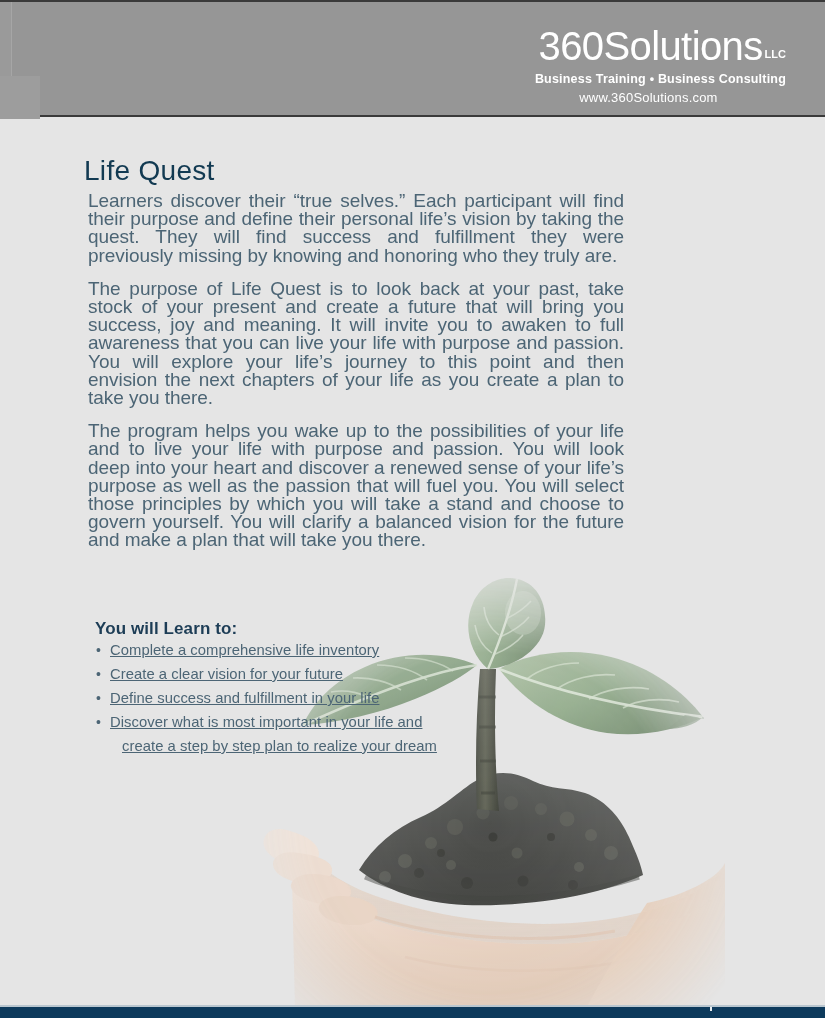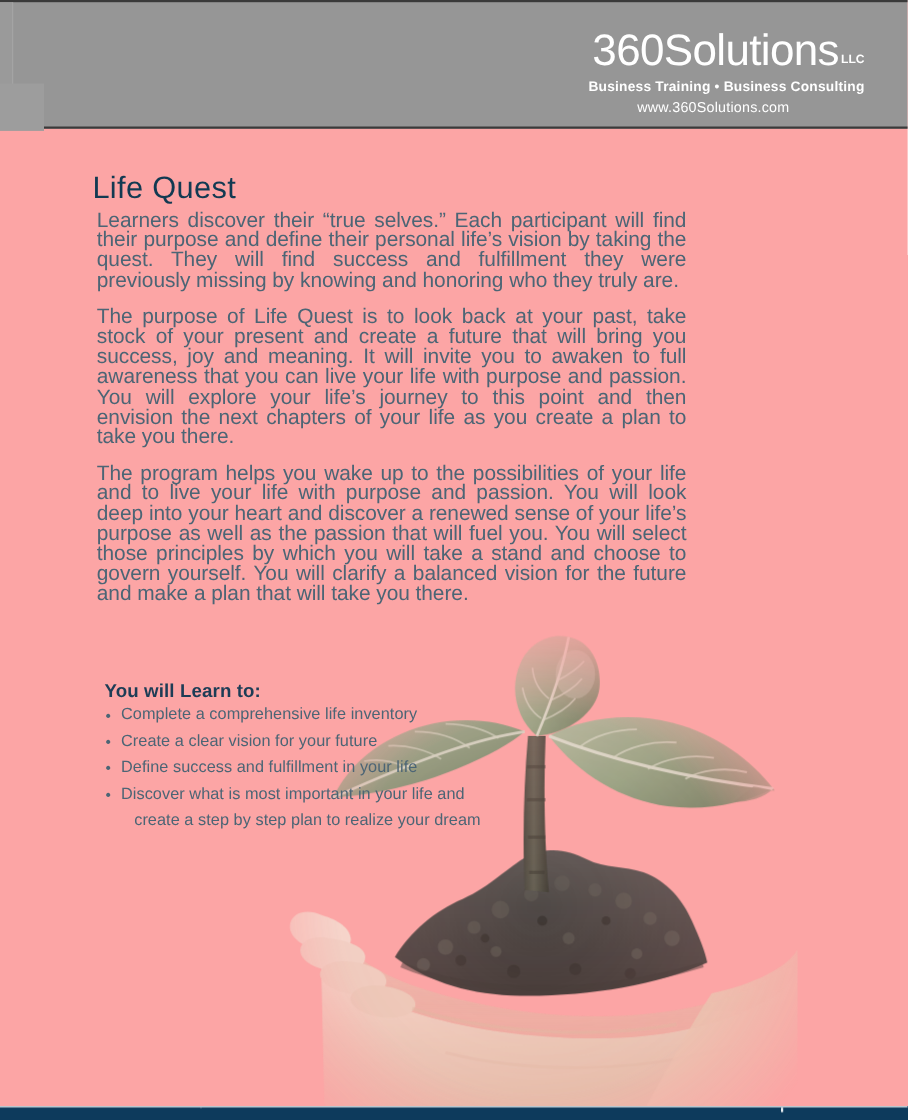--- a/index.html
+++ b/index.html
@@ -12,21 +12,21 @@
     height: 1018px;
     position: relative;
     overflow: hidden;
     font-family: "Liberation Sans", sans-serif;
   }
 
   
   .page {
     position: absolute;
     inset: 0;
-    background: #fca5a5;
+    background: #e5e5e5;
   }
 
   
   .header {
     position: absolute;
     left: 0;
     top: 0;
     width: 825px;
     height: 117px;
     background: #969696;
@@ -163,20 +163,21 @@
     margin: 0;
     padding: 0;
   }
   .learn-list li {
     position: relative;
     font-size: 14.8px;
     line-height: 24px;
     color: #4c6575;
     padding-left: 14px;
     letter-spacing: 0.05px;
+    text-decoration: underline;
   }
   .learn-list li::before {
     content: "\2022";
     position: absolute;
     left: 0;
     top: 0;
     color: #4c6575;
     font-size: 14px;
   }
   .learn-list li.cont {

